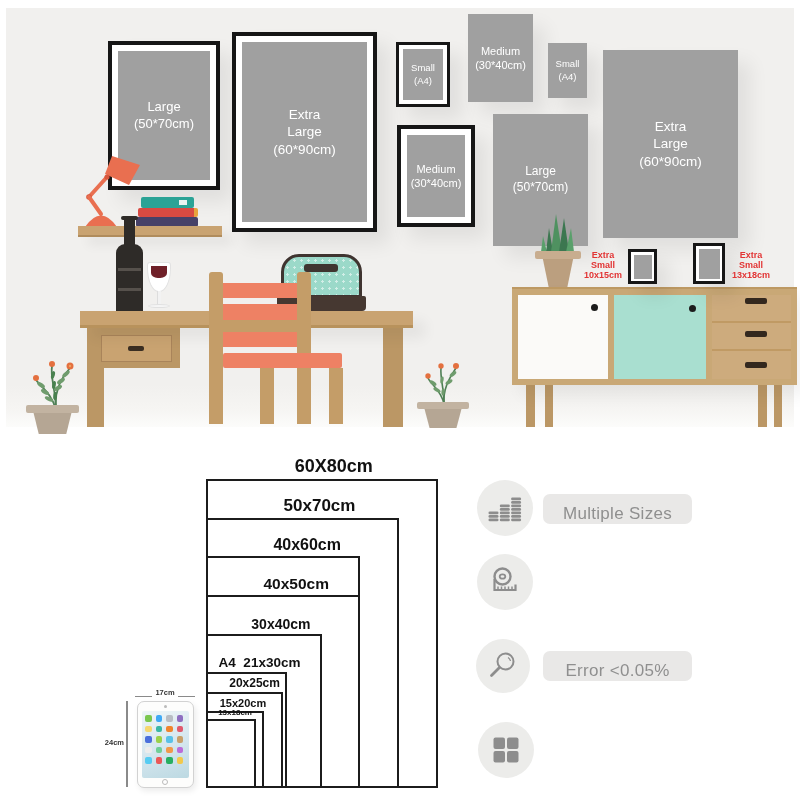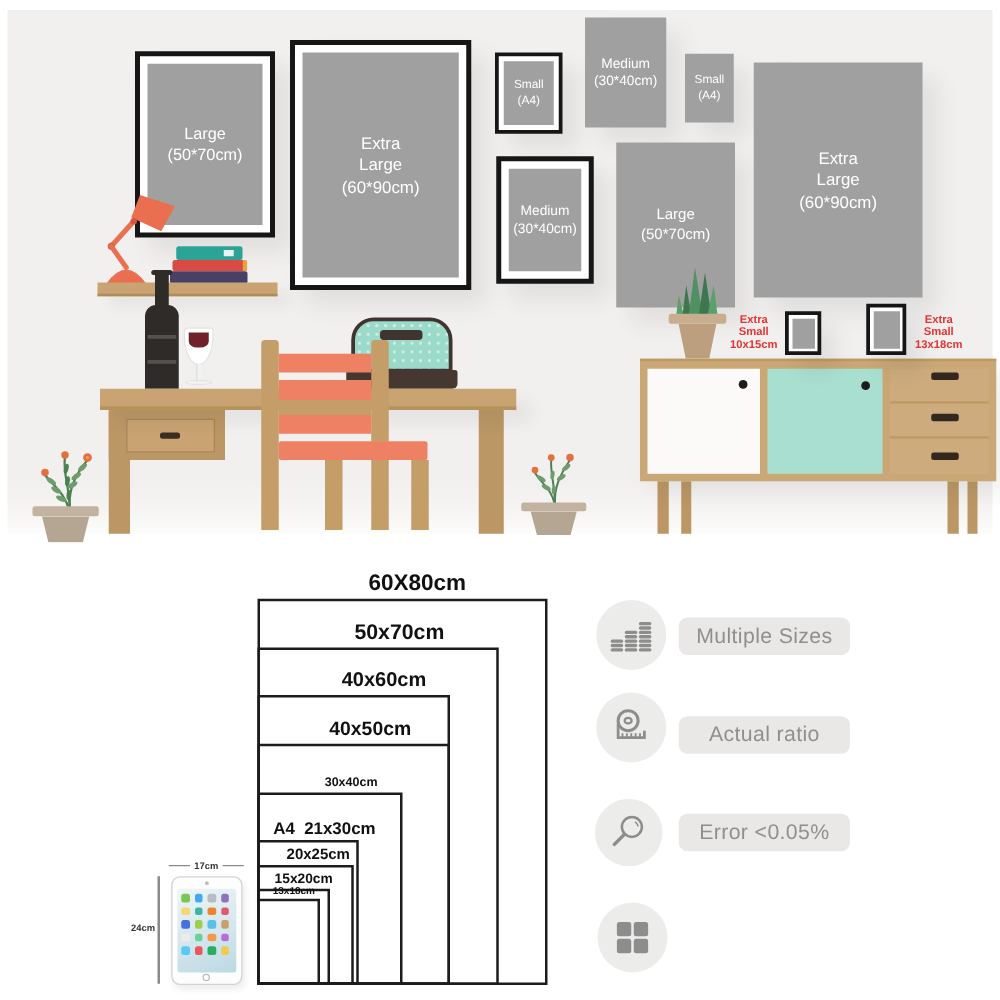--- a/index.html
+++ b/index.html
@@ -33,22 +33,22 @@
   .dim-text{font-size:7.5px;color:#333;font-weight:bold;white-space:pre;}
   .tablet-body{left:137px;top:701px;width:57px;height:87px;background:#fdfdfc;
     border:1px solid #d2d2d2;border-radius:7px;box-shadow:2px 3px 6px rgba(0,0,0,.08);}
   .tablet-screen{left:142px;top:711px;width:47px;height:67px;border-radius:2px;
     background:linear-gradient(160deg,#eef5f7 0%,#d4e6ee 55%,#bcd9e2 100%);
     display:flex;flex-wrap:wrap;align-content:flex-start;gap:4px;padding:4px 3px;}
   .app-tile{width:6.5px;height:6.5px;border-radius:2px;}
   
   .feat-circle{width:56px;height:56px;border-radius:50%;background:#ececea;
     display:flex;align-items:center;justify-content:center;}
-  .feat-pill{width:137px;height:30px;border-radius:7px;background:#e9e8e7;
-    display:flex;align-items:center;justify-content:center;
+  .feat-pill{width:149px;height:30px;border-radius:7px;background:#e9e8e7;
+    display:flex;align-items:flex-end;justify-content:center;
     font-size:17px;color:#8f8f8f;letter-spacing:.3px;}
 </style>
 </head>
 <body>
 
 <div class="page">
 
   <div class="abs scene-bg"></div>
 
   <div class="abs frame-black" style="left:108px;top:41px;width:112px;height:149px;">
@@ -252,32 +252,32 @@
   <div class="abs size-chart" id="size-rects">
       <div class="size-rect" style="width: 231.6px; height: 308.8px;"></div>
       <div class="size-rect-label" style="bottom: 310.8px; left: 127.8px; font-size: 18px;">60X80cm</div>
       <div class="size-rect" style="width: 193px; height: 270.2px;"></div>
       <div class="size-rect-label" style="bottom: 272.2px; left: 113.5px; font-size: 17px;">50x70cm</div>
       <div class="size-rect" style="width: 154.4px; height: 231.6px;"></div>
       <div class="size-rect-label" style="bottom: 233.6px; left: 101.2px; font-size: 16px;">40x60cm</div>
       <div class="size-rect" style="width: 154.4px; height: 193px;"></div>
       <div class="size-rect-label" style="bottom: 195px; left: 90.2px; font-size: 15.5px;">40x50cm</div>
       <div class="size-rect" style="width: 115.8px; height: 154.4px;"></div>
-      <div class="size-rect-label" style="bottom: 156.4px; left: 74.9px; font-size: 10px; margin-top: 20px;">30x40cm</div>
+      <div class="size-rect-label" style="bottom: 156.4px; left: 74.9px; font-size: 14px; margin-top: 20px;">30x40cm</div>
       <div class="size-rect" style="width: 81.06px; height: 115.8px;"></div>
       <div class="size-rect-label" style="bottom: 117.8px; left: 53.53px; font-size: 13.5px;">A4  21x30cm</div>
       <div class="size-rect" style="width: 77.2px; height: 96.5px;"></div>
       <div class="size-rect-label" style="bottom: 98.5px; left: 48.6px; font-size: 12px;">20x25cm</div>
       <div class="size-rect" style="width: 57.9px; height: 77.2px;"></div>
       <div class="size-rect-label" style="bottom: 79.2px; left: 36.95px; font-size: 11px;">15x20cm</div>
       <div class="size-rect" style="width: 50.18px; height: 69.48px;"></div>
       <div class="size-rect-label" style="bottom: 71.48px; left: 29.09px; font-size: 8px;">13x18cm</div>
     </div>
 
-  <div class="abs" style="left:135px;top:688px;width:60px;height:9px;display:flex;align-items:center;gap:3px;">
+  <div class="abs" style="left:135px;top:688px;width:60px;height:9px;display:flex;align-items:flex-end;gap:3px;">
     <div class="dim-line" style="flex:1;height:1px;"></div>
     <div class="dim-text">17cm</div>
     <div class="dim-line" style="flex:1;height:1px;"></div>
   </div>
   <div class="abs dim-line" style="left:126px;top:701px;width:1.5px;height:86px;"></div>
   <div class="abs dim-text" style="left:104px;top:738px;width:20px;text-align:right;">24cm</div>
   <div class="abs tablet-body"></div>
   <div class="abs" style="left:164px;top:705px;width:3px;height:3px;background:#bbb;border-radius:50%;"></div>
   <div class="abs tablet-screen" id="tablet-screen">
       <span class="app-tile" style="background: rgb(122, 199, 79);"></span>
@@ -331,23 +331,20 @@
       <path d="M7.5 15 V 26 H 28.5 V 20.5" stroke-width="2.2"></path>
       <line x1="11" y1="26" x2="11" y2="22.5" stroke-width="1.5"></line>
         <line x1="14.5" y1="26" x2="14.5" y2="22.5" stroke-width="1.5"></line>
       <line x1="18" y1="26" x2="18" y2="22.5" stroke-width="1.5"></line>
         <line x1="21.5" y1="26" x2="21.5" y2="22.5" stroke-width="1.5"></line>
       <line x1="25" y1="26" x2="25" y2="22.5" stroke-width="1.5"></line>
       <circle cx="15.5" cy="12.5" r="8" stroke-width="2.4" fill="#ececea"></circle>
       <ellipse cx="15.5" cy="12.5" rx="2.8" ry="2.2" stroke-width="1.8"></ellipse>
     </svg>
   </div>
-  <div class="abs feat-pill" style="left:543px;top:573px;">
-    <span>Actual ratio</span>
-  </div>
 
   <div class="abs feat-circle" style="left:476px;top:639px;width:54px;height:54px;">
     <svg width="36" height="36" viewBox="0 0 36 36" fill="none" stroke="#8d8d8d">
       <circle cx="20.5" cy="13.5" r="8" stroke-width="2"></circle>
       <path d="M23 9.5 A 5 5 0 0 1 25.5 13" stroke-width="1.3"></path>
       <line x1="14.5" y1="19.5" x2="6.5" y2="27.5" stroke-width="2.8" stroke-linecap="round"></line>
     </svg>
   </div>
   <div class="abs feat-pill" style="left:543px;top:651px;">
     <span>Error &lt;0.05%</span>

